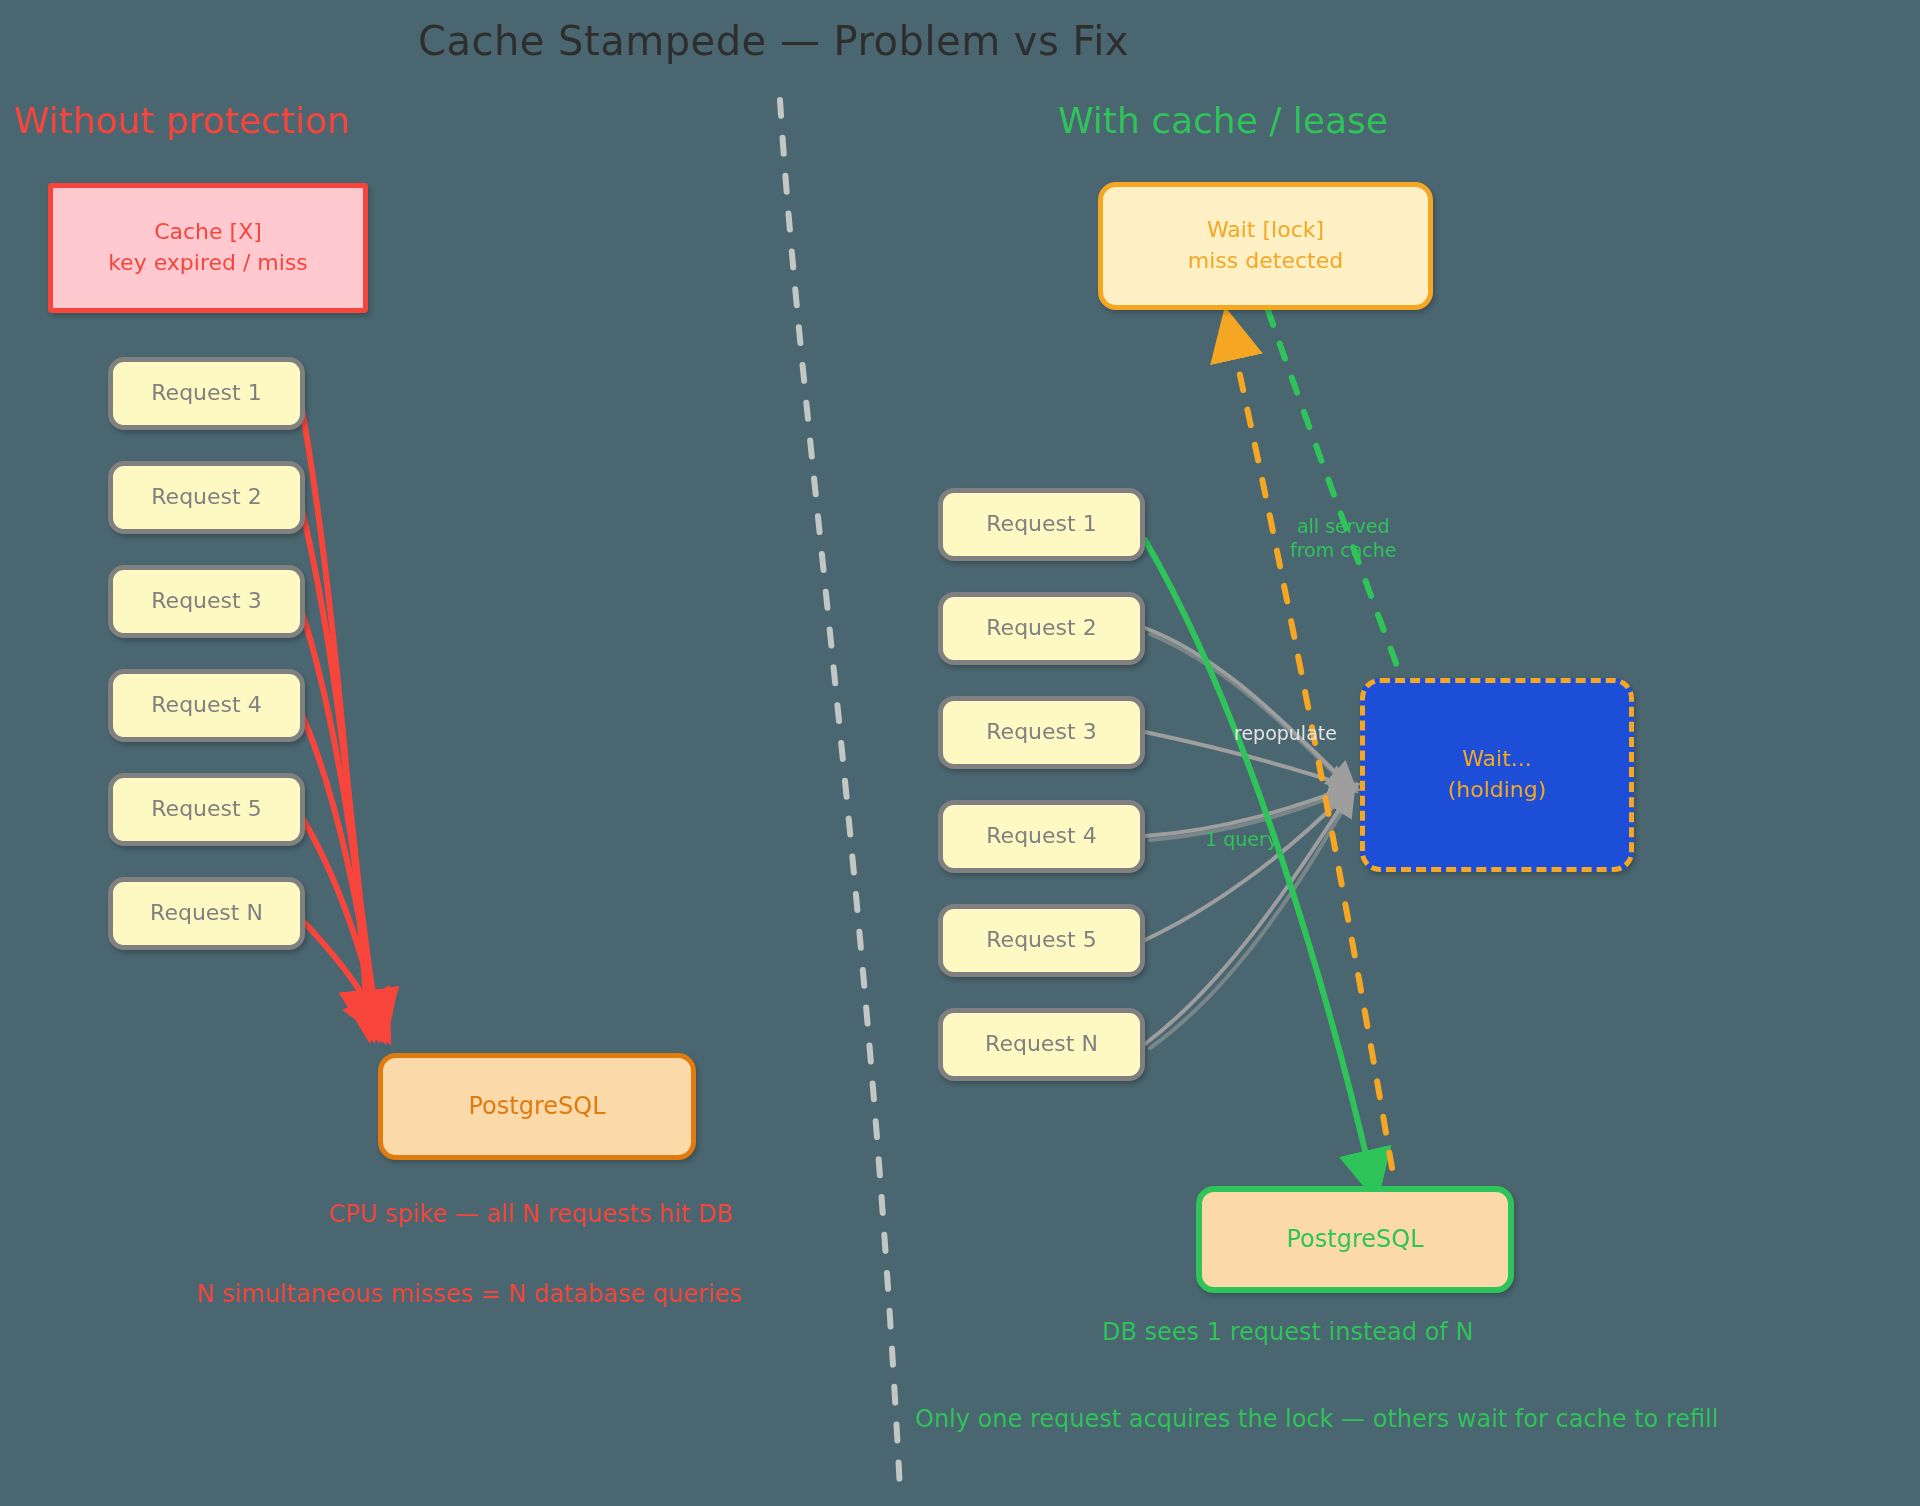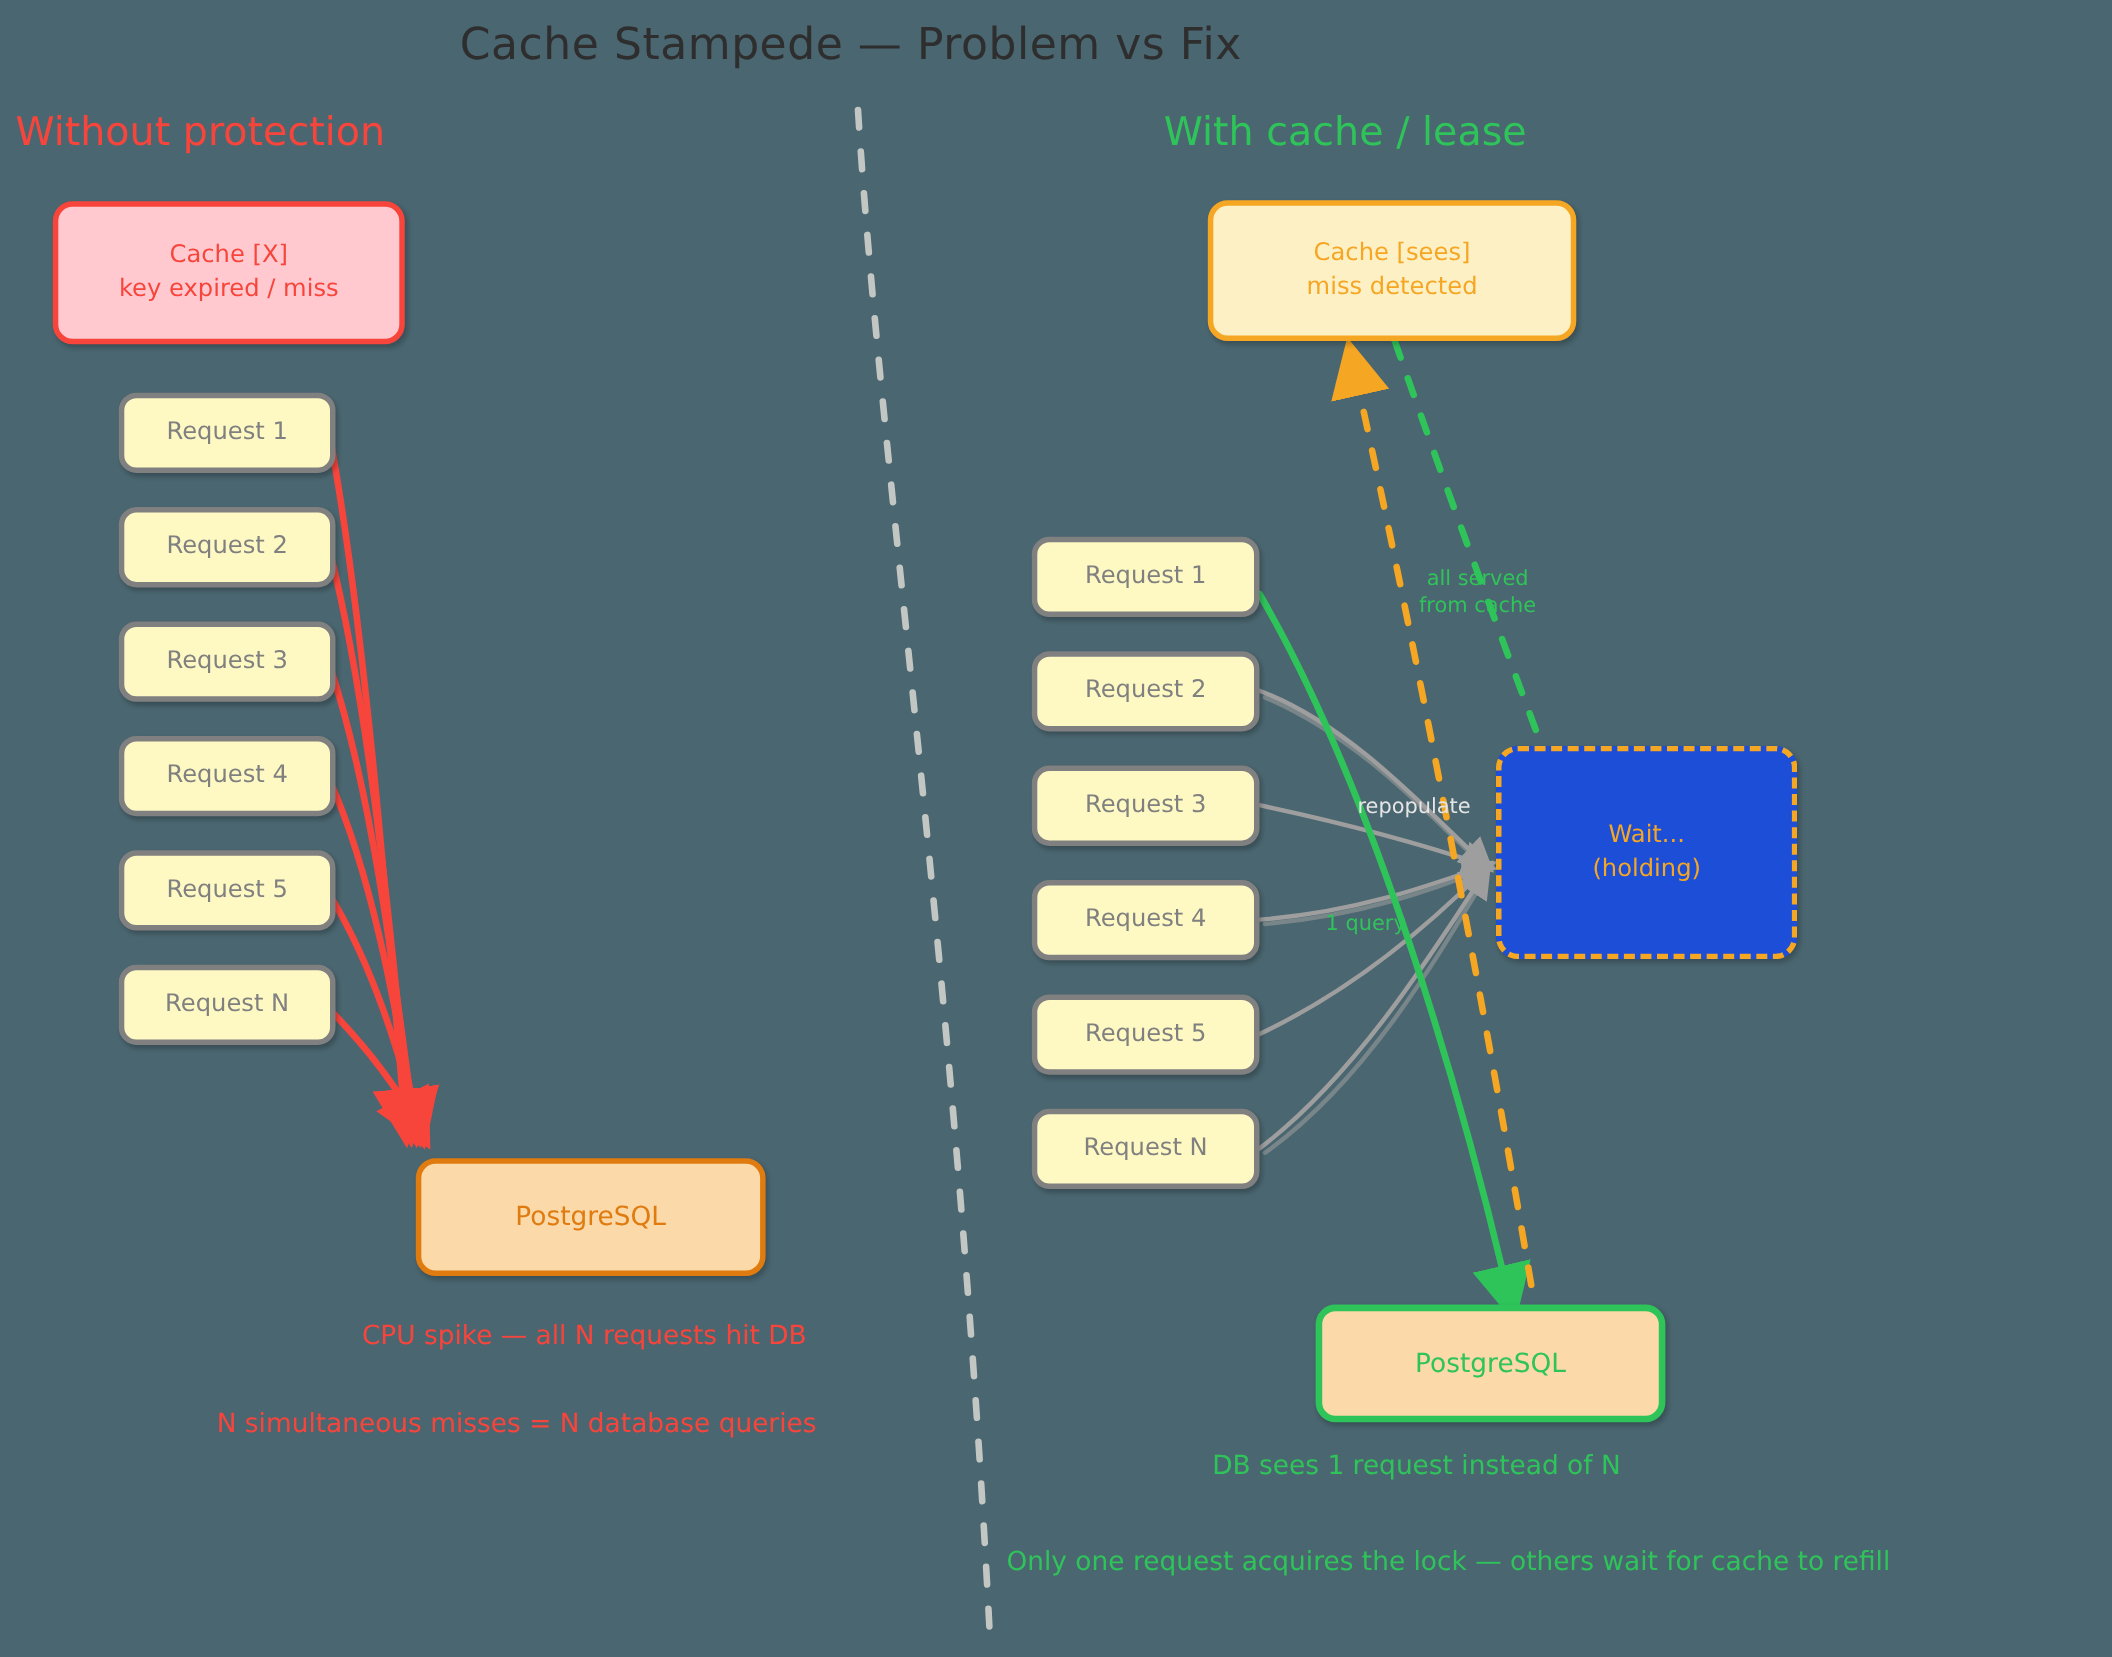--- a/index.html
+++ b/index.html
@@ -76,21 +76,21 @@
     line-height: 1.25;
     text-align: center;
   }
   .edge-label.green { color: #2fc45a; }
   .edge-label.orange { color: #e5e5e5; }
 
   
   .box-cache-miss {
     background: #ffc9cf;
     border: 5px solid #f8453c;
-    border-radius: 18px;
+    border-radius: 4px;
     color: #f8453c;
     font-size: 22px;
     box-shadow: 2px 3px 5px rgba(0,0,0,0.22);
   }
   .box-cache-lock {
     background: #fdf0c4;
     border: 5px solid #f5a623;
     border-radius: 18px;
     color: #f5a623;
     font-size: 22px;
@@ -221,21 +221,21 @@
   <div class="node box-pg-red" style="left:378px; top:1053px; width:318px; height:107px;">
     <span>PostgreSQL</span>
   </div>
 
   <div class="caption red" style="left:329px; top:1200px;">CPU spike — all N requests hit DB</div>
   <div class="caption red" style="left:197px; top:1280px;text-align:center;">N simultaneous misses = N database queries</div>
 
   <div class="heading-right" style="left:1058px; top:100px;">With cache / lease</div>
 
   <div class="node box-cache-lock" style="left:1098px; top:182px; width:335px; height:128px;">
-    <span class="box-line lead">Cache  [sees]</span>
+    <span class="box-line lead">Wait  [lock]</span>
     <span class="box-line">miss detected</span>
   </div>
 
   <div class="node box-request" style="left:938px; top:488px; width:207px; height:73px;">
     <span>Request 1</span>
   </div>
   <div class="node box-request" style="left:938px; top:592px; width:207px; height:73px;">
     <span>Request 2</span>
   </div>
   <div class="node box-request" style="left:938px; top:696px; width:207px; height:73px;">

